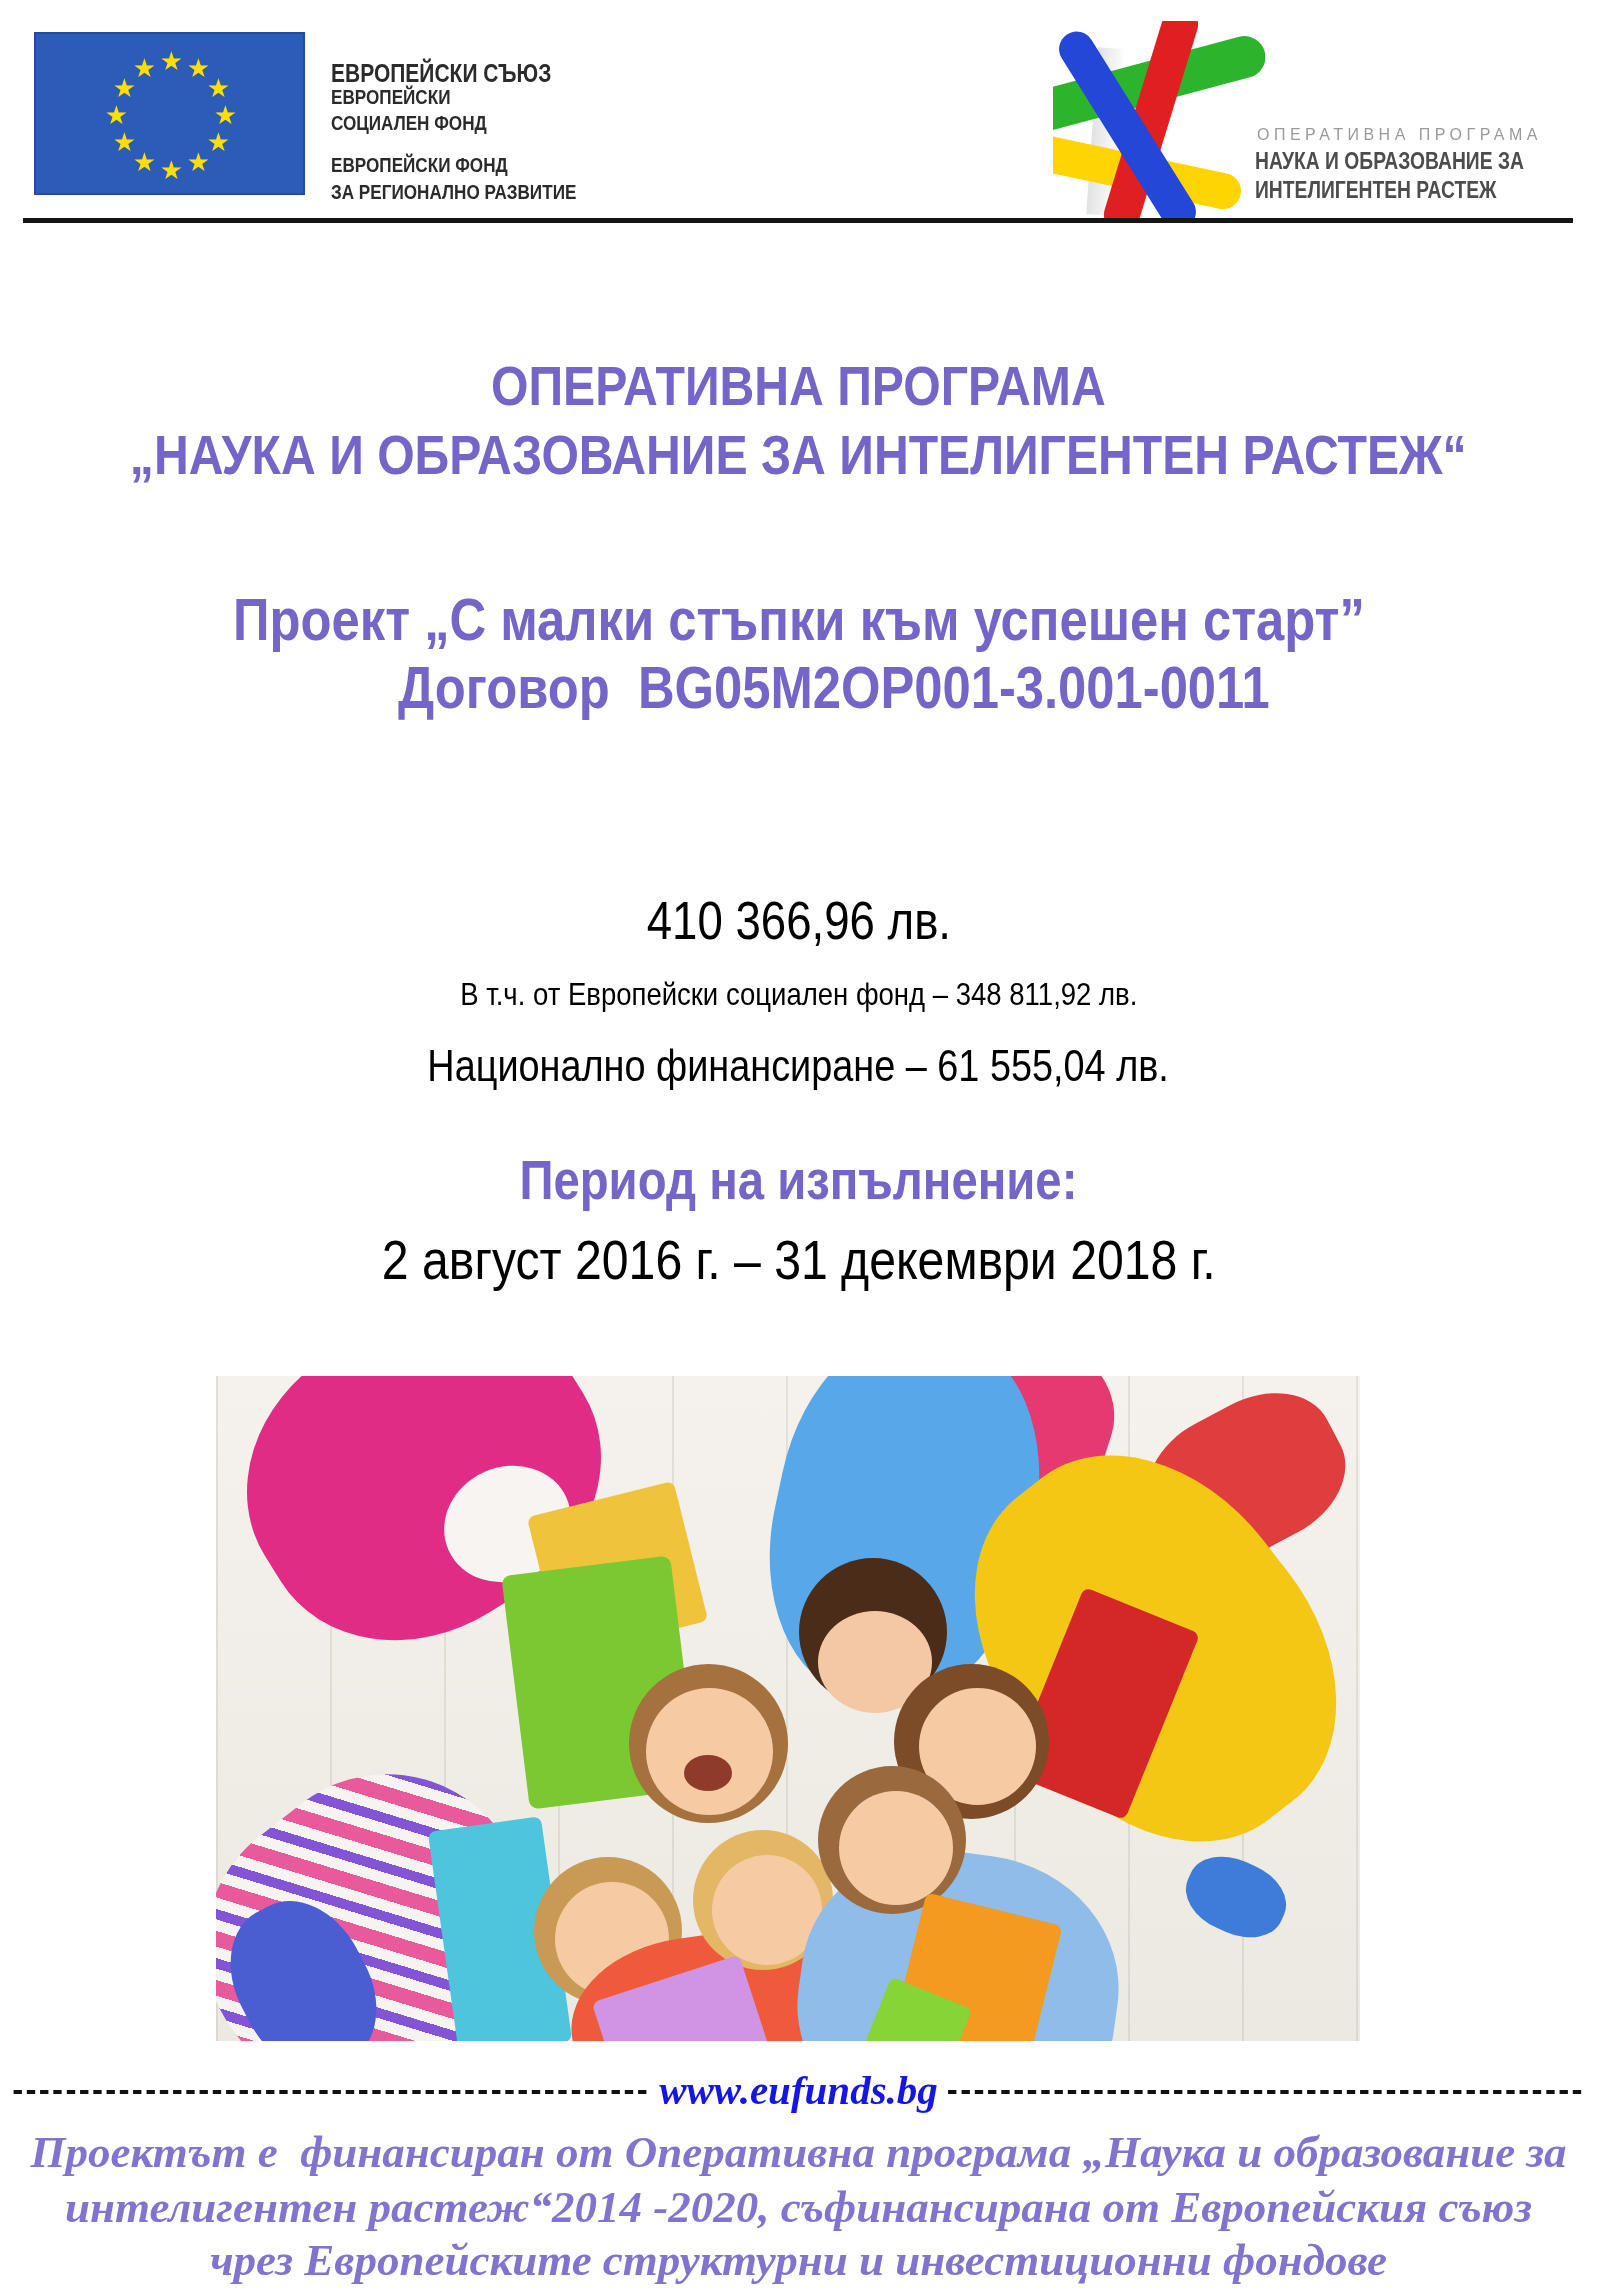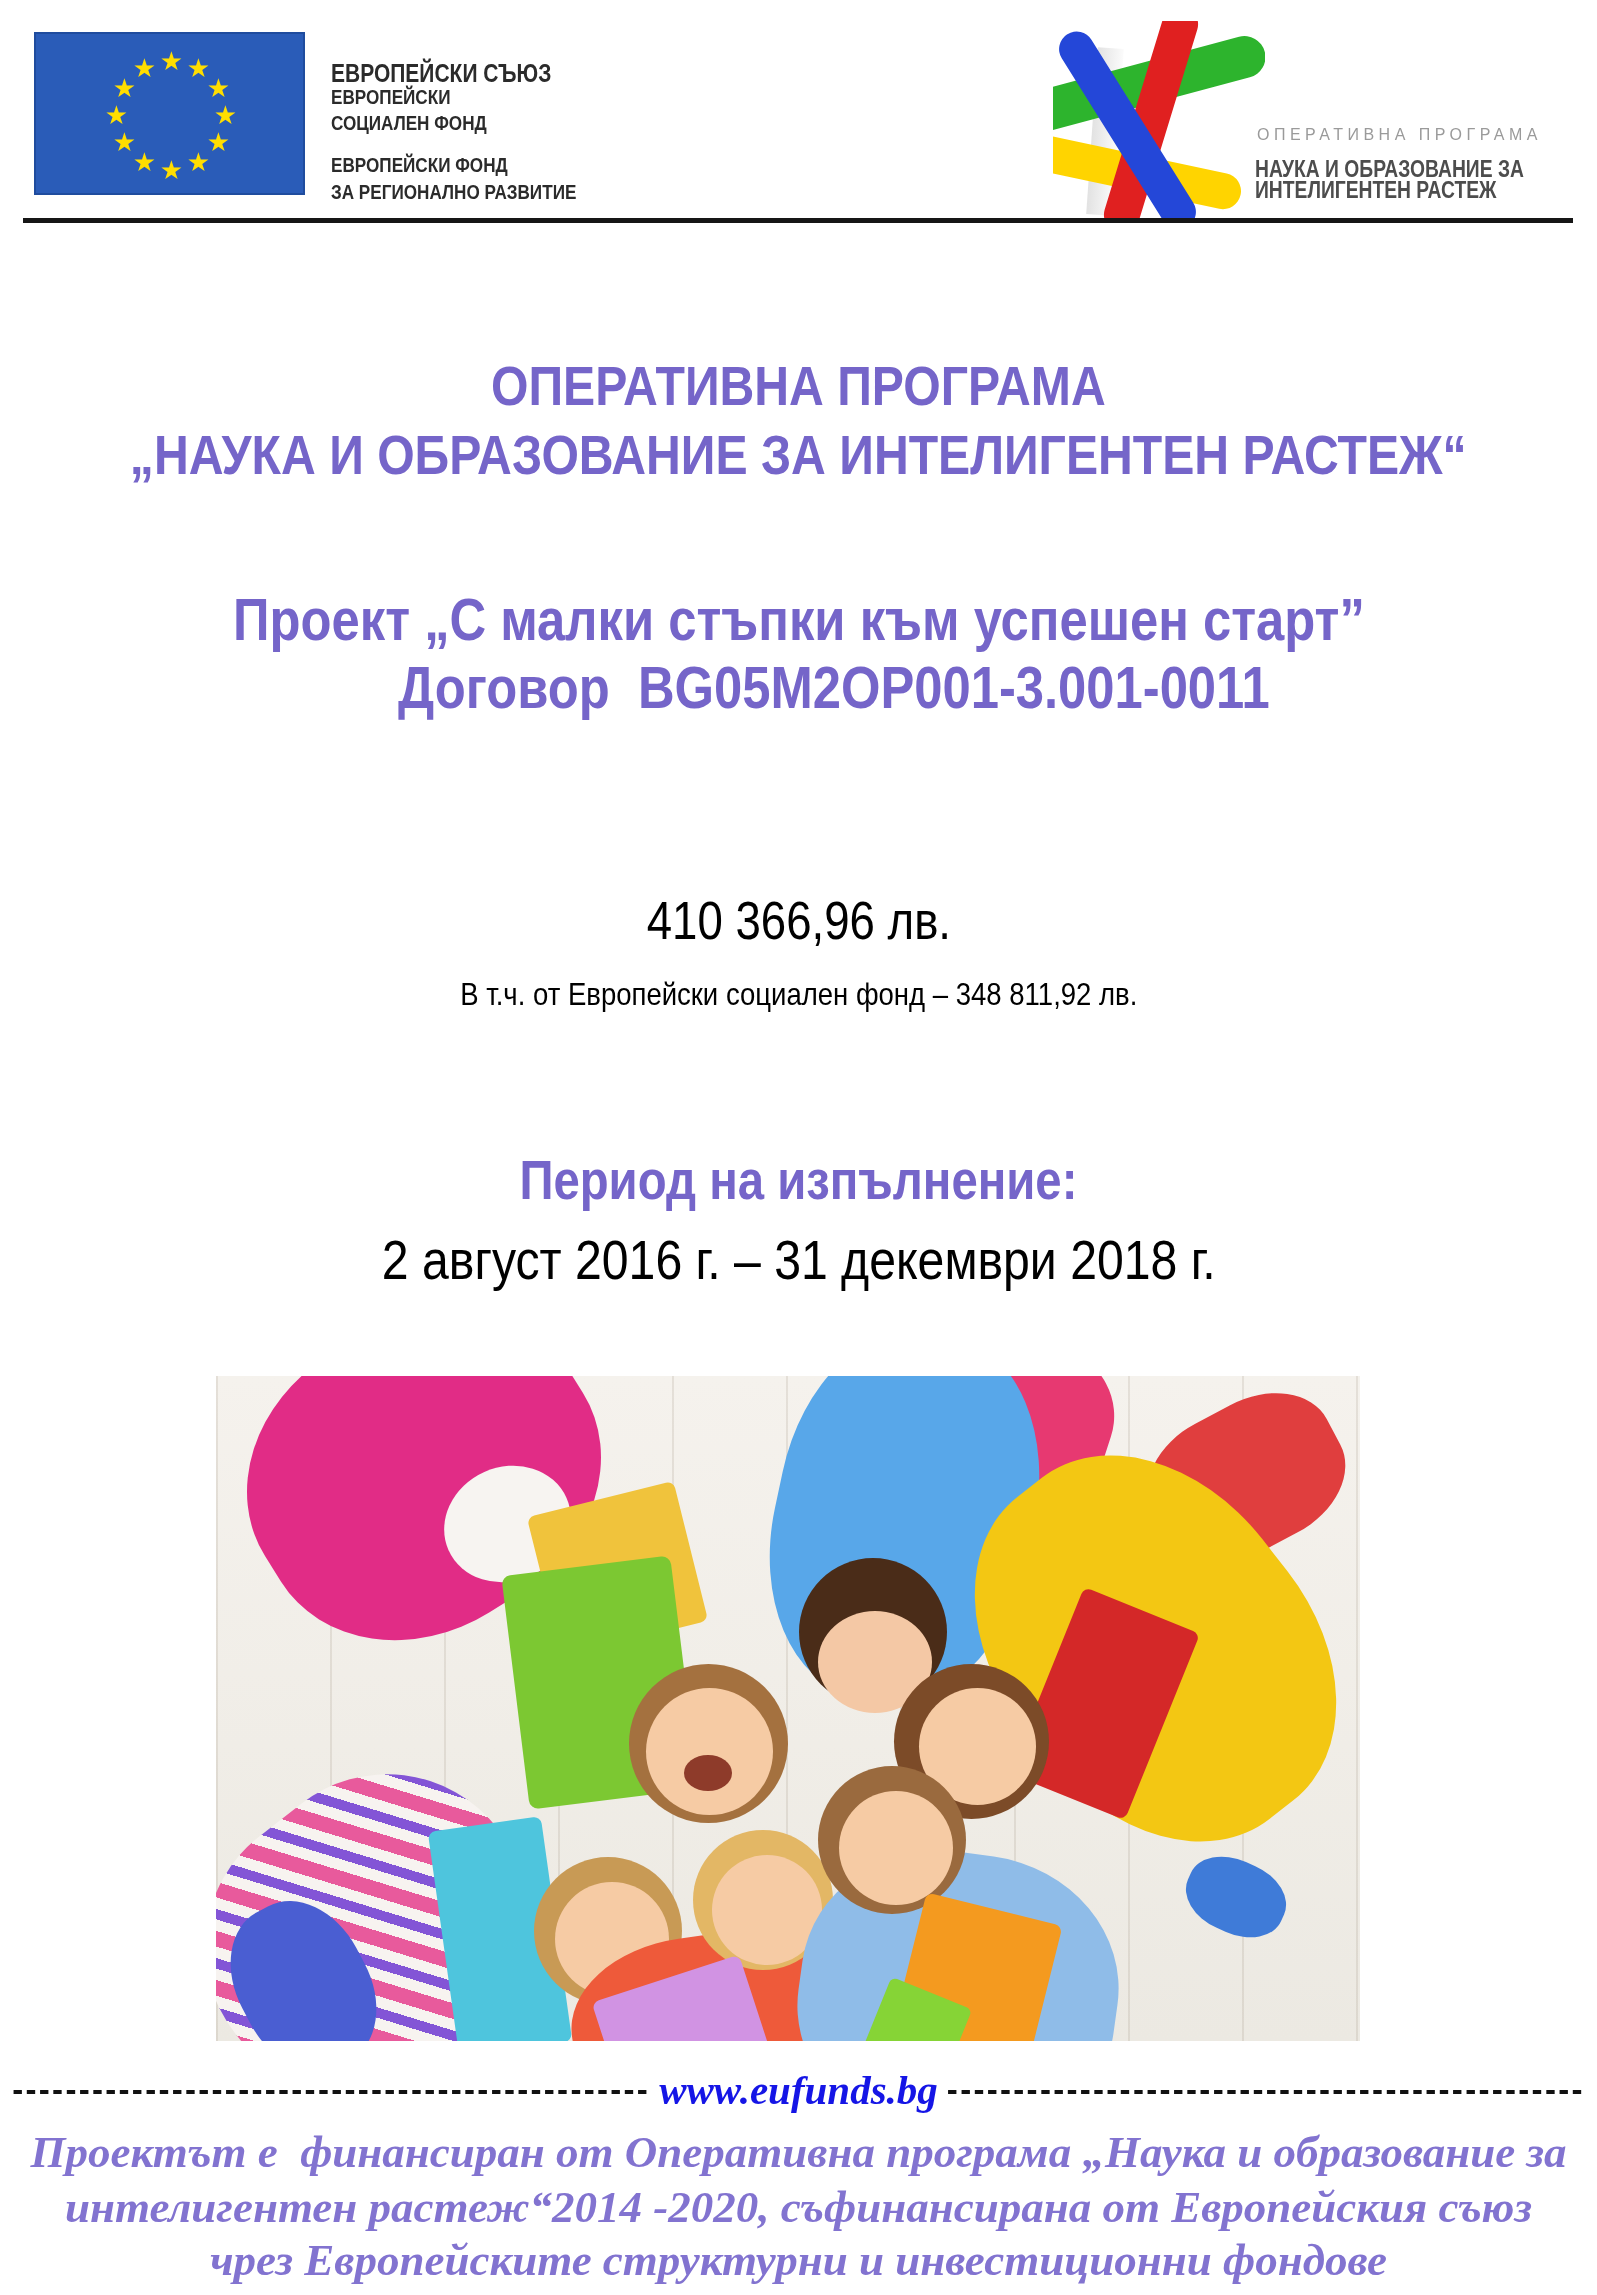--- a/index.html
+++ b/index.html
@@ -29,21 +29,21 @@
   .op-graphic{position:absolute;left:1053px;top:21px;width:212px;height:197px;overflow:hidden;}
   .ribbon{position:absolute;}
   .r-white{left:39px;top:26.5px;width:26px;height:167px;background:linear-gradient(90deg,#e2e2e2,#fbfbfb);transform:rotate(4deg);}
   .r-green{left:-34px;top:42px;width:250px;height:42px;border-radius:21px;background:#2DB42D;transform:rotate(-15deg);}
   .r-yellow{left:-30px;top:133px;width:220px;height:36px;border-radius:18px;background:#FFD400;transform:rotate(12deg);}
   .r-red{left:80px;top:-19px;width:36px;height:235px;border-radius:18px;background:#E02020;transform:rotate(17deg);}
   .r-blue{left:57px;top:-3.8px;width:35px;height:227px;border-radius:17.4px;background:#2447D8;transform:rotate(-32deg);}
   .op-kicker{position:absolute;left:1257px;top:126px;font-size:16px;letter-spacing:4.5px;color:#9a9a9a;white-space:pre;}
   .op-line{position:absolute;left:1255px;font-size:23.5px;font-weight:bold;color:#4d4d4d;white-space:pre;}
   .op-line>span{display:inline-block;transform:scaleX(.82);transform-origin:0 50%;white-space:pre;}
-  .op-l1{top:156px}.op-l2{top:177px}
+  .op-l1{top:148px}.op-l2{top:177px}
   
   .rule{position:absolute;left:23px;top:218px;width:1550px;height:4.5px;background:#161616;}
   
   .c-line{position:absolute;left:0;width:1597px;text-align:center;line-height:1.15;white-space:pre;}
   .c-line>span{display:inline-block;transform:scaleX(.86);white-space:pre;}
   .purple{color:#7565C9;}
   .bold{font-weight:bold;}
   .l-prog1{top:354px;font-size:56px;}
   .l-prog2{top:423px;font-size:56px;}
   .l-proj1{top:587px;font-size:59px;}
@@ -141,20 +141,21 @@
   <div class="rule"></div>
 
   <div class="c-line purple bold l-prog1"><span>ОПЕРАТИВНА ПРОГРАМА</span></div>
   <div class="c-line purple bold l-proj1"><span>Проект „С малки стъпки към успешен старт”</span></div>
 
   <div class="c-line purple bold l-prog2"><span>„НАУКА И ОБРАЗОВАНИЕ ЗА ИНТЕЛИГЕНТЕН РАСТЕЖ“</span></div>
   <div class="c-line purple bold l-proj2"><span>Договор  BG05M2OP001-3.001-0011</span></div>
 
   <div class="c-line l-grant-t"><span>410 366,96 лв.</span></div>
   <div class="c-line l-esf"><span>В т.ч. от Европейски социален фонд – 348 811,92 лв.</span></div>
+  <div class="c-line l-nat"><span>Национално финансиране – 61 555,04 лв.</span></div>
 
   <div class="c-line purple bold l-period"><span>Период на изпълнение:</span></div>
   <div class="c-line l-date"><span>2 август 2016 г. – 31 декември 2018 г.</span></div>
 
   <div class="photo">
     <div class="planks"></div>
     <div class="ph magenta-torso"></div>
     <div class="ph white-sleeve"></div>
     <div class="ph yellow-book"></div>
     <div class="ph green-book"></div>

